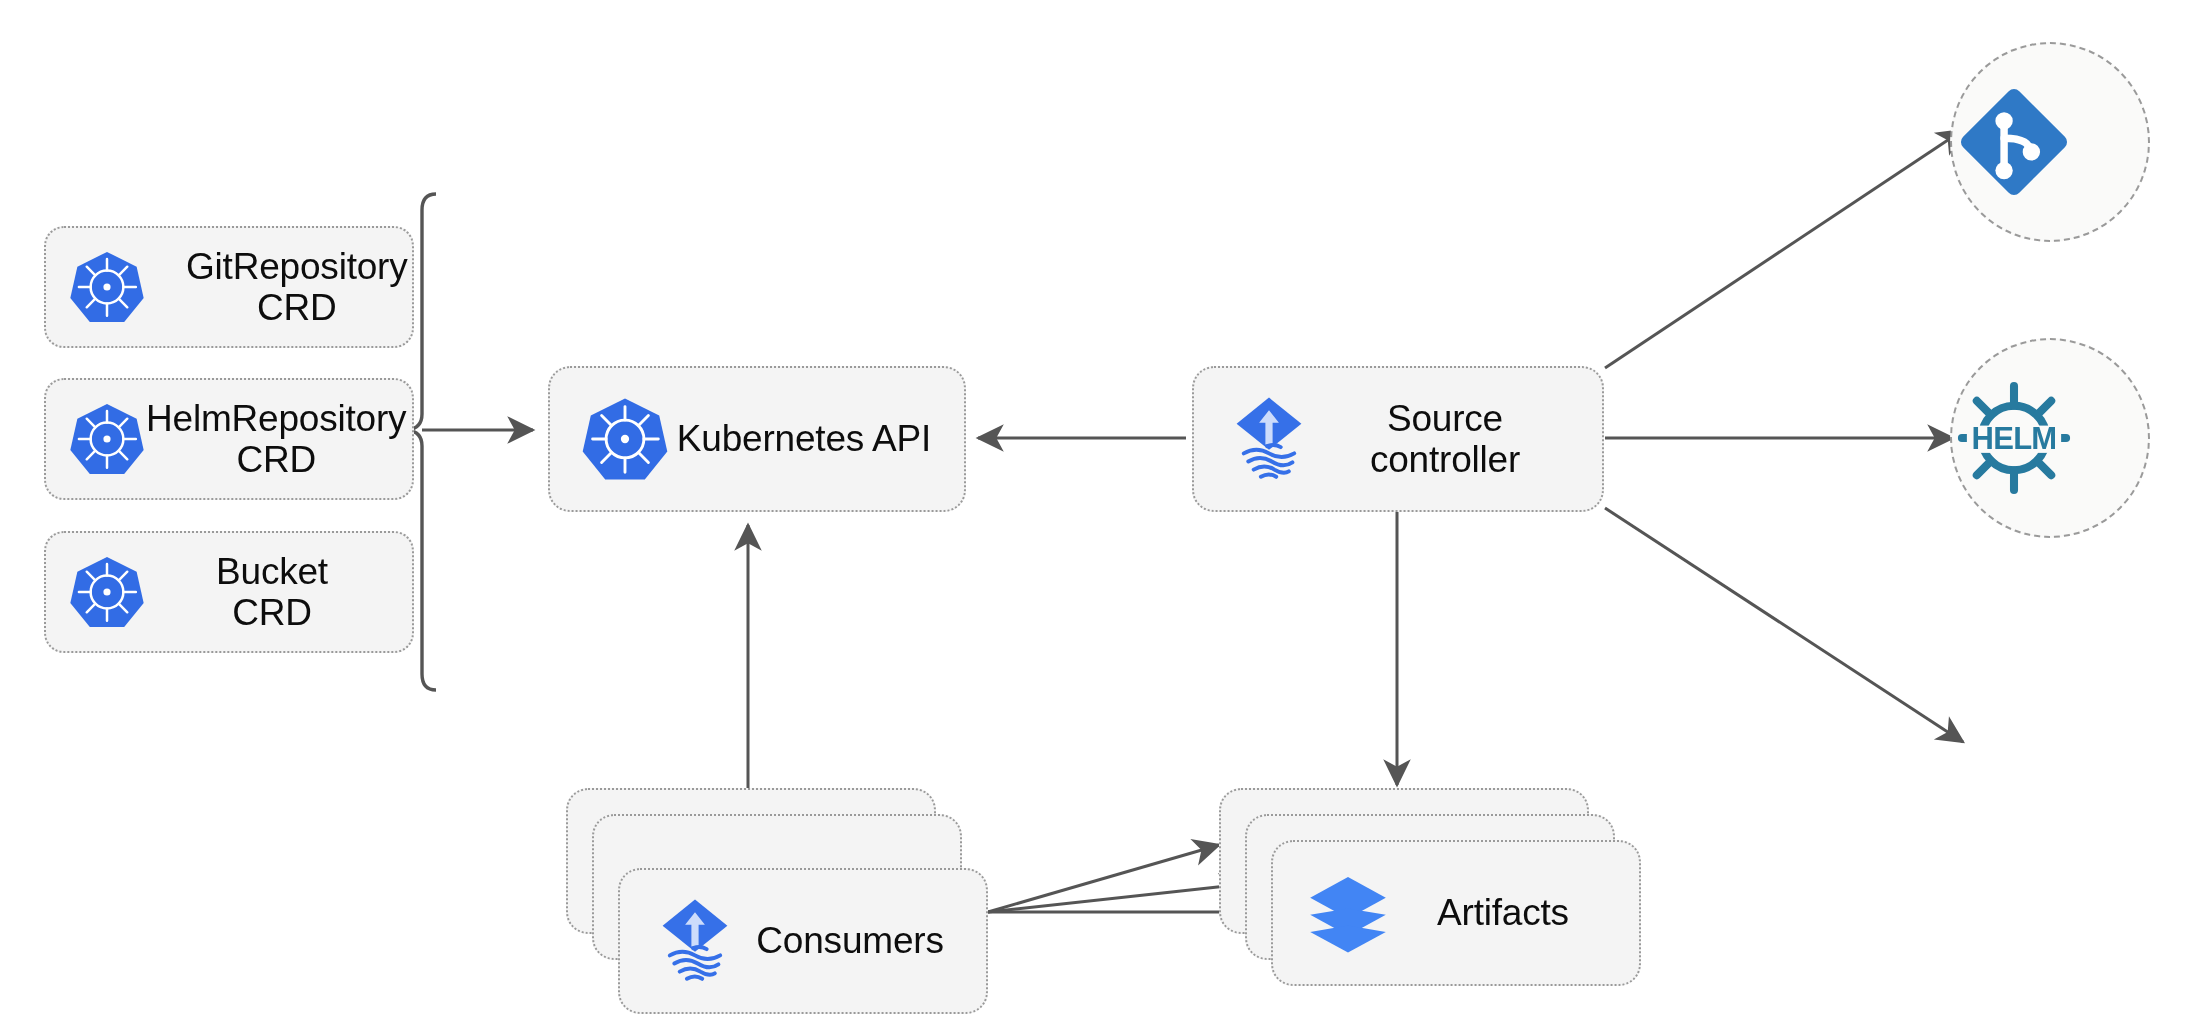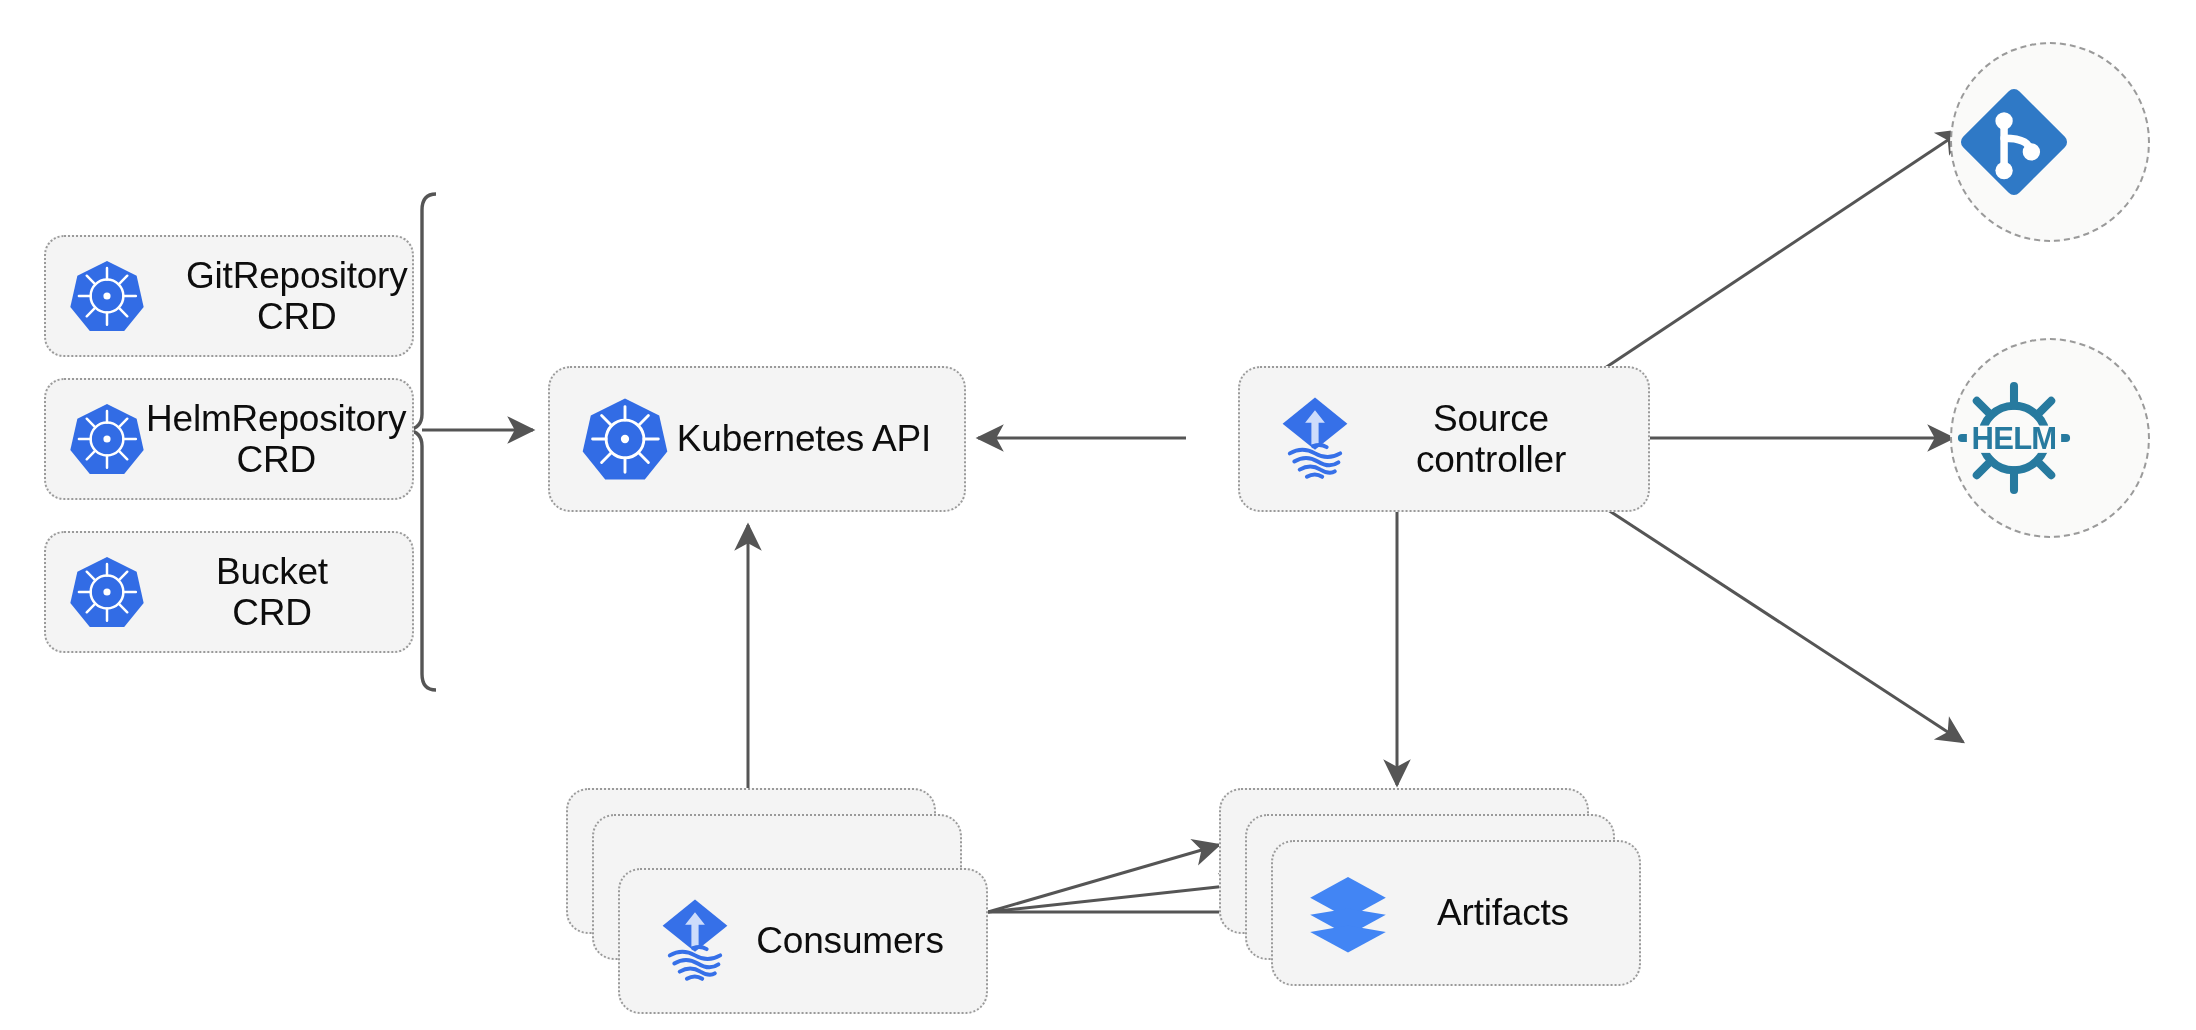--- a/index.html
+++ b/index.html
@@ -97,21 +97,21 @@
       <path d="M1605,438 L1953,438" marker-end="url(#ah)"></path>
 
       <path d="M1605,508 L1963,742" marker-end="url(#ah)"></path>
 
       <path d="M988,912 L1219,845" marker-end="url(#ah)"></path>
       <path d="M988,912 L1245,884" marker-end="url(#ah)"></path>
       <path d="M988,912 L1271,912" marker-end="url(#ah)"></path>
     </g>
   </svg>
 
-  <div class="card crd" style="left:44px;top:235px;gap:40px;">
+  <div class="card crd" style="left:44px;top:226px;gap:40px;">
     <span class="ico">
       <svg viewBox="0 0 100 100" width="100%" height="100%">
         <path d="M50 5 L88 24 L97 64 L72 95 L28 95 L3 64 L12 24 Z" fill="#326ce5"></path>
         <g stroke="#ffffff" stroke-width="3.2" fill="none" stroke-linecap="round">
           <circle cx="50" cy="50" r="21"></circle>
           <circle cx="50" cy="50" r="4.6" fill="#ffffff" stroke="none"></circle>
           <path d="M50 14 L50 29 M50 71 L50 87"></path>
           <path d="M14 50 L29 50 M71 50 L87 50"></path>
           <path d="M24 24 L35 35 M65 65 L76 76"></path>
           <path d="M76 24 L65 35 M35 65 L24 76"></path>
@@ -168,21 +168,21 @@
           <path d="M50 14 L50 29 M50 71 L50 87"></path>
           <path d="M14 50 L29 50 M71 50 L87 50"></path>
           <path d="M24 24 L35 35 M65 65 L76 76"></path>
           <path d="M76 24 L65 35 M35 65 L24 76"></path>
         </g>
       </svg>
     </span>
     <span class="label">Kubernetes API</span>
   </div>
 
-  <div class="card wide" style="left:1238px;top:366px;width:412px;height:146px;justify-content:space-between;">
+  <div class="card wide" style="left:1192px;top:366px;width:412px;height:146px;justify-content:space-between;">
     <span class="ico">
       <svg viewBox="0 0 100 100" width="100%" height="100%">
         <path d="M50 4 L86 33 L50 62 L14 33 Z" fill="#3670e8"></path>
         <path d="M50 18 L61 32 L54 32 L54 56 L46 56 L46 32 L39 32 Z" fill="#cddcfb"></path>
         <g stroke="#3670e8" stroke-width="4.4" fill="none" stroke-linecap="round">
           <path d="M22 66 Q36 58 50 66 Q64 74 78 66"></path>
           <path d="M27 75 Q40 67 53 75 Q66 83 76 76"></path>
           <path d="M33 84 Q45 77 56 84 Q66 90 72 86"></path>
           <path d="M41 92 Q50 87 58 92"></path>
           <path d="M48 58 Q56 55 63 59"></path>

